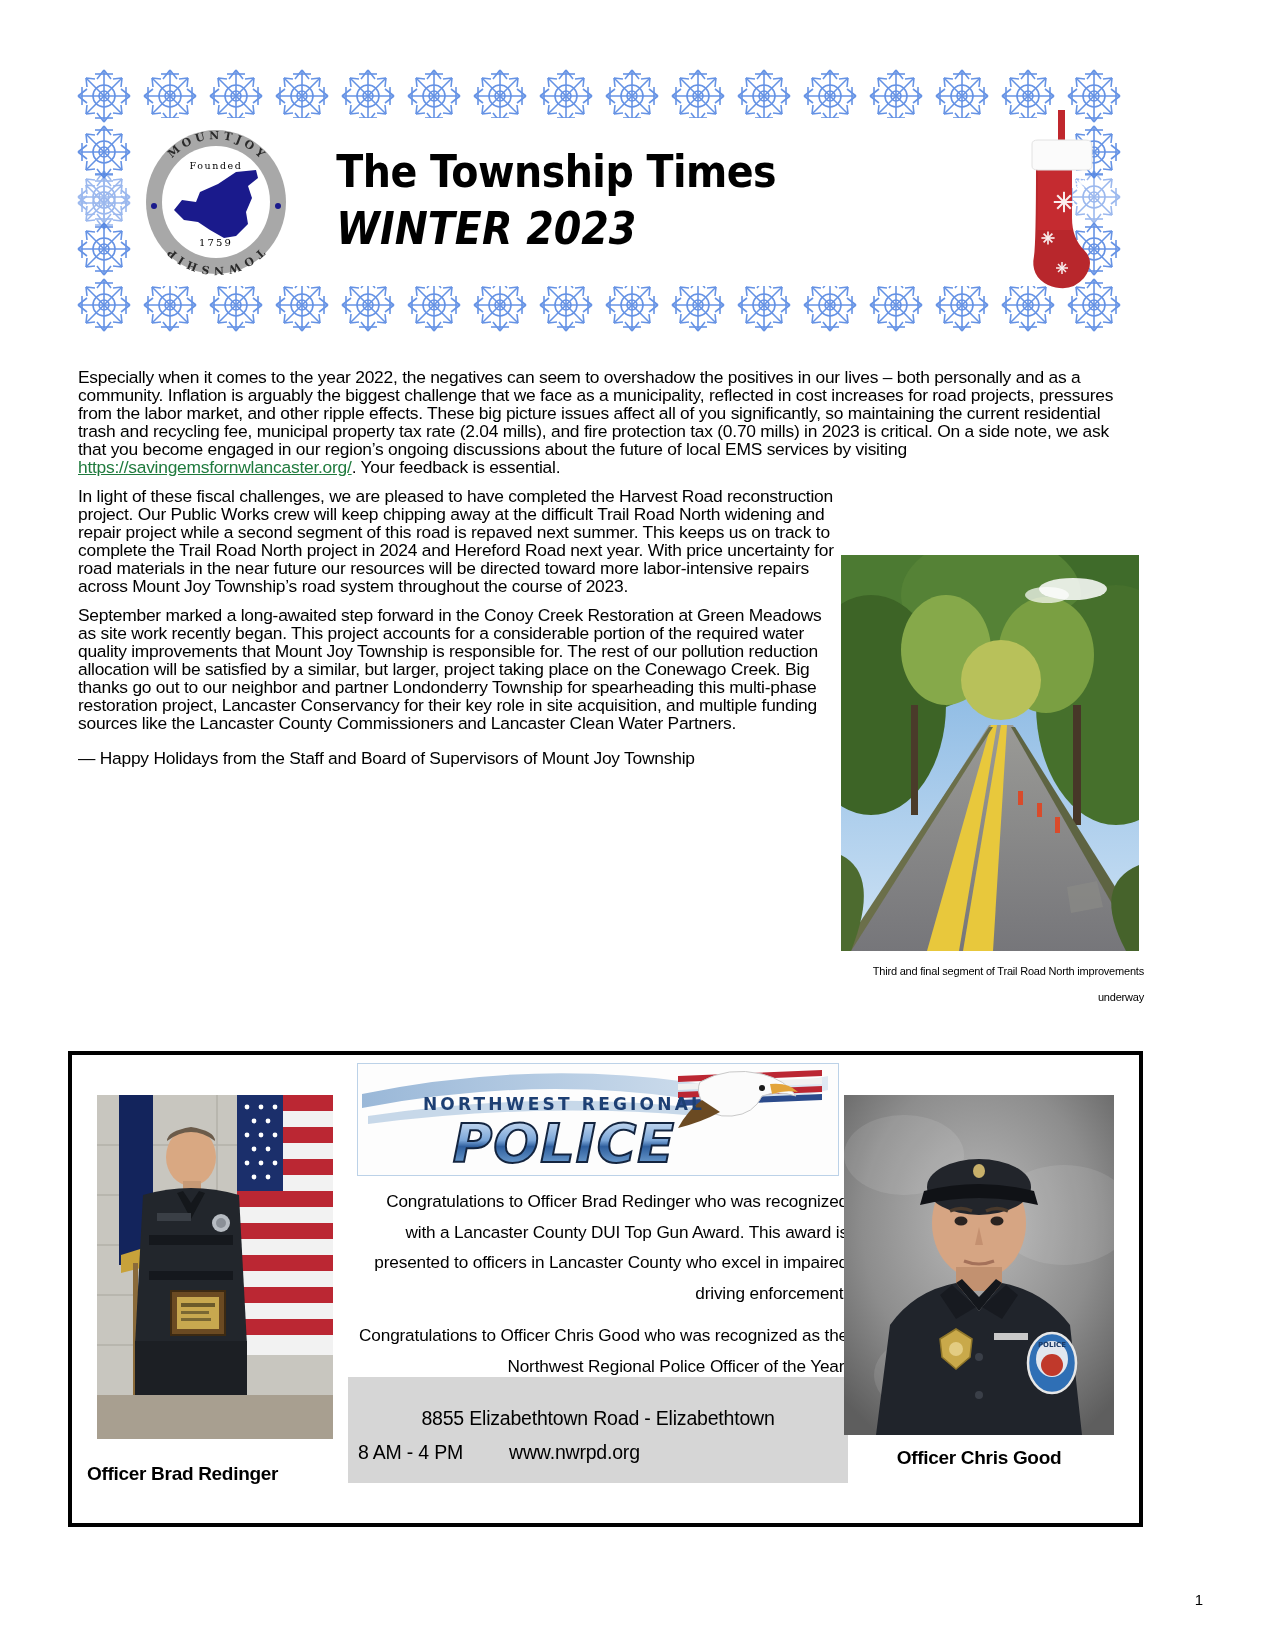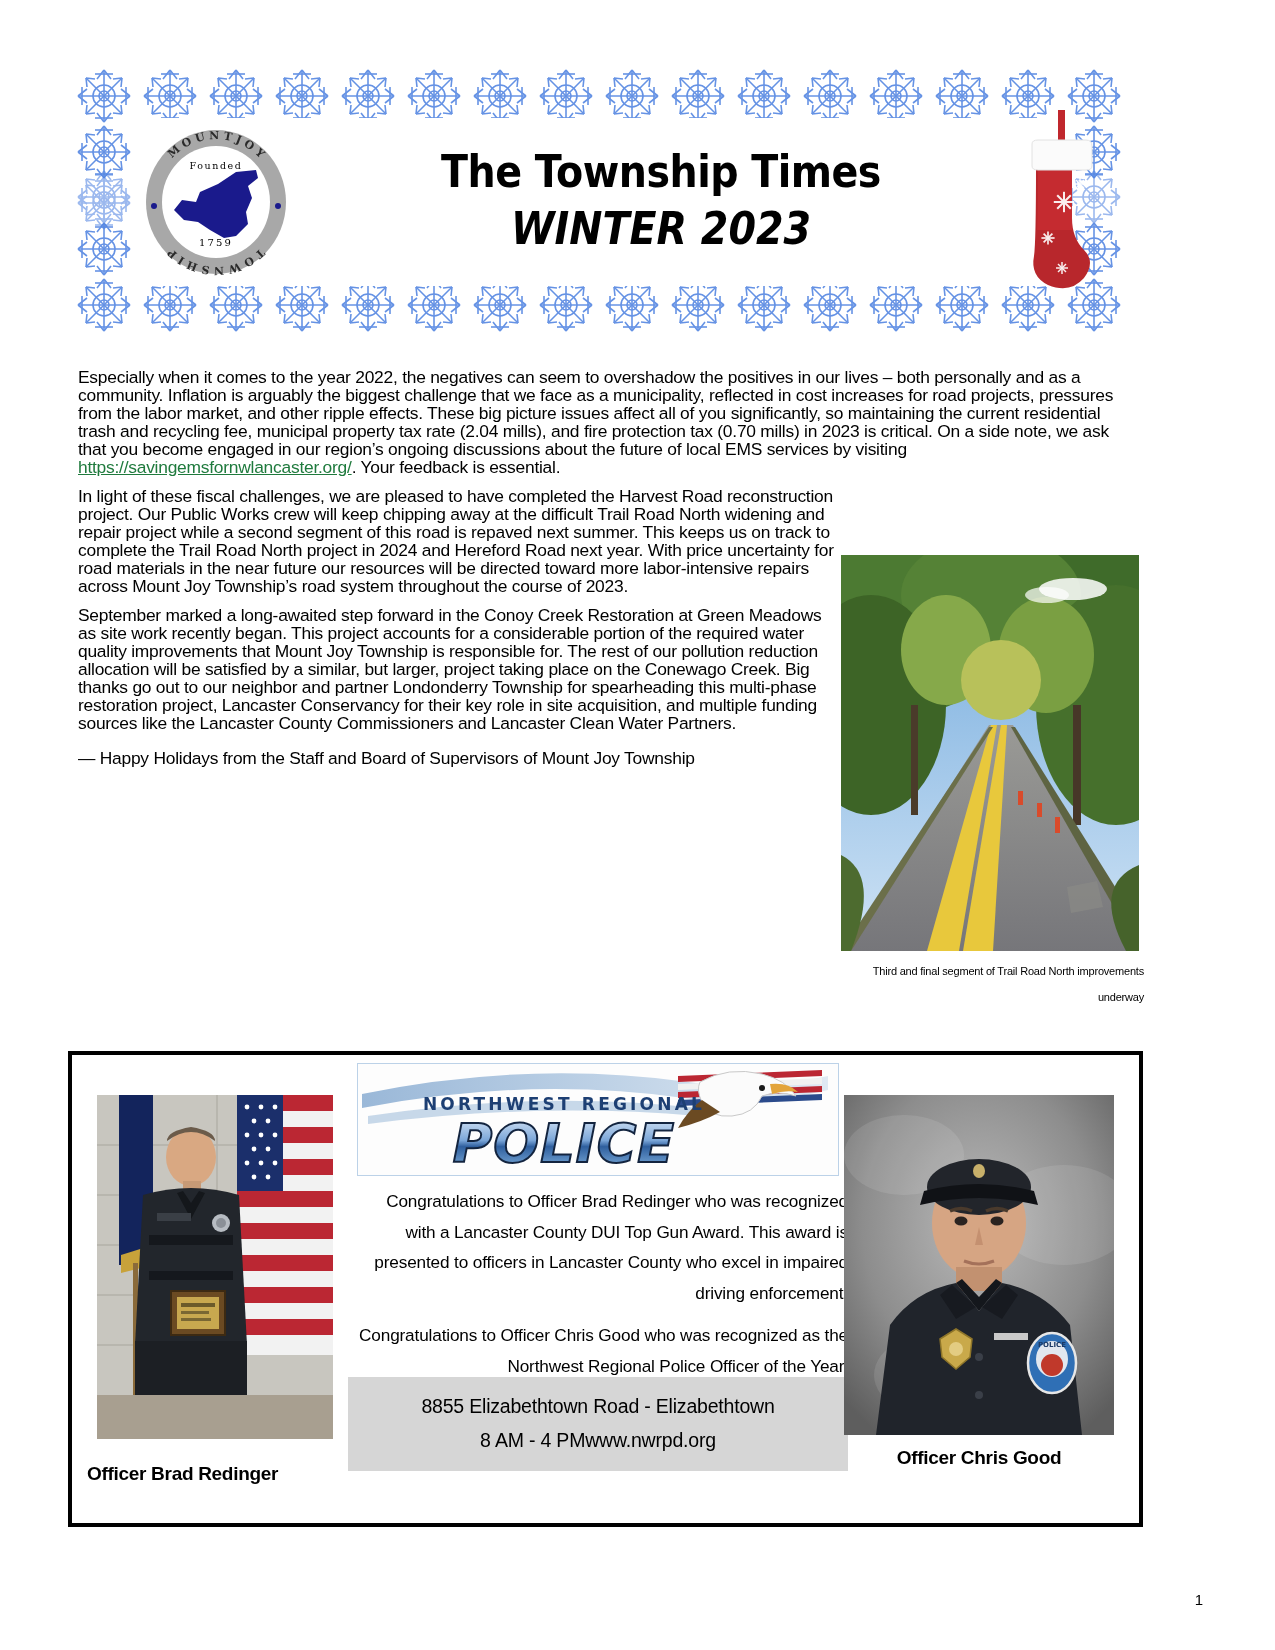--- a/index.html
+++ b/index.html
@@ -23,21 +23,21 @@
     display: block;
   }
   .masthead-inner {
     position: absolute; left: 60px; top: 56px;
     width: 938px; height: 168px;
     background: #ffffff;
     display: flex; align-items: center;
   }
   .seal { width: 152px; height: 152px; flex: 0 0 152px; margin-left: 8px; }
   .title-block {
-    flex: 1; text-align: center; padding-right: 40px;
+    flex: 1; padding-right: 40px;
   }
   .paper-title {
     font-family: "DejaVu Sans", sans-serif;
     font-size: 45px; font-weight: 700;
     letter-spacing: -0.6px;
     line-height: 1.22;
     transform: scaleX(0.88);
   }
   .paper-sub {
     font-family: "DejaVu Sans", sans-serif;
@@ -114,28 +114,28 @@
     position: absolute; left: 284px; top: 131px; width: 492px; text-align: right;
   }
   .police-text p {
     font-size: 17.2px; line-height: 30.5px; margin-bottom: 12px;
     letter-spacing: -0.15px;
   }
   .police-contact {
     position: absolute; left: 276px; top: 322px;
     width: 500px;
     background: #d6d6d6;
-    padding: 12px 10px 14px 10px;
+    padding: 24px 10px 14px 10px;
     text-align: center;
   }
   .police-contact .line {
     font-size: 19.5px; line-height: 34px; letter-spacing: -0.2px;
   }
   .police-contact .line.split {
-    display: flex; justify-content: center; 
+    display: flex; justify-content: flex-start; gap: 46px;
   }
 
   .page-number {
     position: absolute; right: 72px; bottom: 42px;
     font-size: 15px;
   }
 </style>
 </head>
 <body>
 

